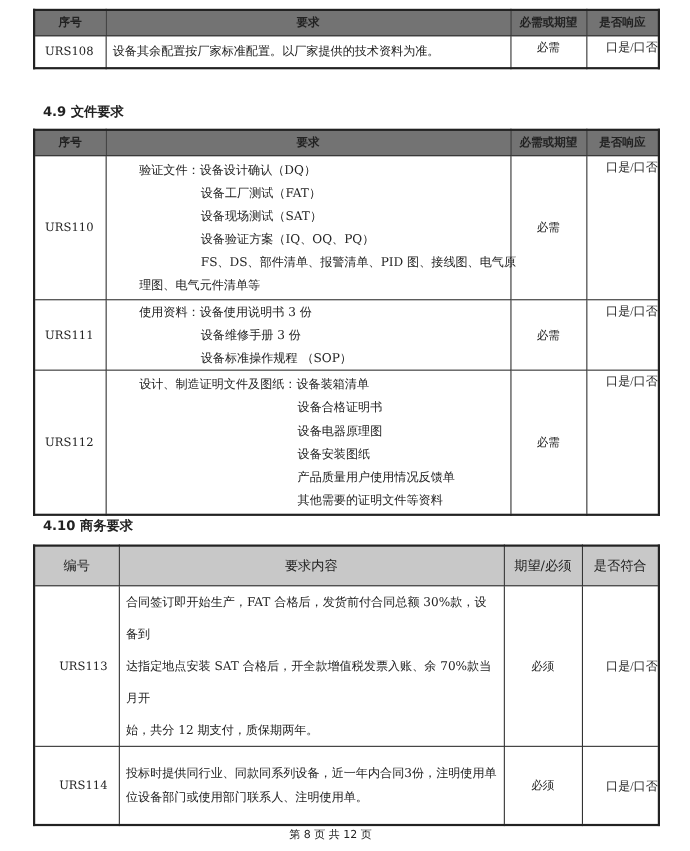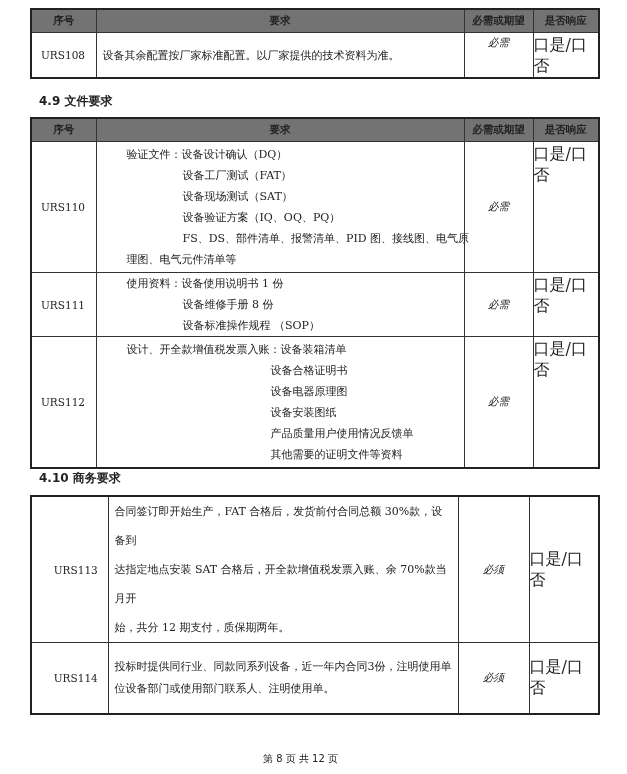--- a/index.html
+++ b/index.html
@@ -8,23 +8,23 @@
   table { border-collapse:collapse; position:absolute; table-layout:fixed; }
   td, th { border:1px solid #333; padding:0; vertical-align:middle; }
   .t1 { left:30px; top:8px; width:568px; border:2px solid #222; }
   .t2 { left:30px; top:117px; width:568px; border:2px solid #222; }
   .t3 { left:30px; top:495px; width:568px; border:2px solid #222; }
   .hdr th { background:#737373; font-weight:bold; font-size:10.5px; height:22px; text-align:center; }
   .t3 .hdr th { font-weight:normal; font-size:12px; height:35px; background:#c8c8c8; }
   .id { text-align:left; padding-left:9px; font-size:10.5px; }
   .t3 .id { text-align:center; padding-left:12px; }
   .req { padding-left:6px; font-size:11px;margin-left:11px; }
-  .need { text-align:center; font-size:10.5px; vertical-align:top; padding-top:3px;font-style:italic; }
+  .need { text-align:center; font-size:10.5px; vertical-align:top; padding-top:3px; }
   .need.mid { vertical-align:middle; padding-top:0; }
-  .resp { text-align:left; font-size:16px; vertical-align:top; padding-top:2px; }
+  .resp { text-align:right; font-size:11px; vertical-align:top; padding-top:2px;font-family:Liberation Serif, serif; }
   .resp.mid { vertical-align:middle; padding-top:0; }
   .section { position:absolute; left:39px; font-weight:bold; font-size:12px;
              font-family:"DejaVu Sans","Liberation Sans",sans-serif; }
   .line { height:21px; line-height:21px; white-space:nowrap; }
   .multi { line-height:29px; padding:0 6px; font-size:11px; }
   .multi2 { line-height:22px; padding:13px 6px; font-size:11px; }
   .footer { position:absolute; left:0; width:601px; top:752px; text-align:center; font-size:10px;
             font-family:"DejaVu Sans","Liberation Sans",sans-serif; }
 </style>
 </head>
@@ -78,31 +78,31 @@
       <div class="line" style="padding-left:80px">设备验证方案（IQ、OQ、PQ）</div>
       <div class="line" style="padding-left:80px">FS、DS、部件清单、报警清单、PID 图、接线图、电气原</div>
       <div class="line" style="padding-left:24px">理图、电气元件清单等</div>
     </td>
     <td class="need mid">必需</td>
     <td class="resp">口是/口否</td>
   </tr>
   <tr style="height:63px">
     <td class="id">URS111</td>
     <td class="req">
-      <div class="line" style="padding-left:24px">使用资料：设备使用说明书 1 份</div>
-      <div class="line" style="padding-left:80px">设备维修手册 8 份</div>
+      <div class="line" style="padding-left:24px">使用资料：设备使用说明书 3 份</div>
+      <div class="line" style="padding-left:80px">设备维修手册 3 份</div>
       <div class="line" style="padding-left:80px">设备标准操作规程 （SOP）</div>
     </td>
     <td class="need mid">必需</td>
     <td class="resp">口是/口否</td>
   </tr>
   <tr style="height:131px">
     <td class="id">URS112</td>
     <td class="req">
-      <div class="line" style="padding-left:24px">设计、开全款增值税发票入账：设备装箱清单</div>
+      <div class="line" style="padding-left:24px">设计、制造证明文件及图纸：设备装箱清单</div>
       <div class="line" style="padding-left:168px">设备合格证明书</div>
       <div class="line" style="padding-left:168px">设备电器原理图</div>
       <div class="line" style="padding-left:168px">设备安装图纸</div>
       <div class="line" style="padding-left:168px">产品质量用户使用情况反馈单</div>
       <div class="line" style="padding-left:168px">其他需要的证明文件等资料</div>
     </td>
     <td class="need mid">必需</td>
     <td class="resp">口是/口否</td>
   </tr>
 </tbody>
@@ -111,20 +111,26 @@
 <div class="section" style="top:470px">4.10 商务要求</div>
 
 <table class="t3">
   <colgroup>
       <col style="width:77px">
       <col style="width:350px">
       <col style="width:71px">
       <col style="width:70px">
     </colgroup>
   <tbody>
+      <tr class="hdr">
+    <th>编号</th>
+    <th>要求内容</th>
+    <th>期望/必须</th>
+    <th>是否符合</th>
+  </tr>
   <tr style="height:87px">
     <td class="id">URS113</td>
     <td class="multi">
       <div>合同签订即开始生产，FAT 合格后，发货前付合同总额 30%款，设备到</div>
       <div>达指定地点安装 SAT 合格后，开全款增值税发票入账、余 70%款当月开</div>
       <div>始，共分 12 期支付，质保期两年。</div>
     </td>
     <td class="need mid">必须</td>
     <td class="resp mid">口是/口否</td>
   </tr>

